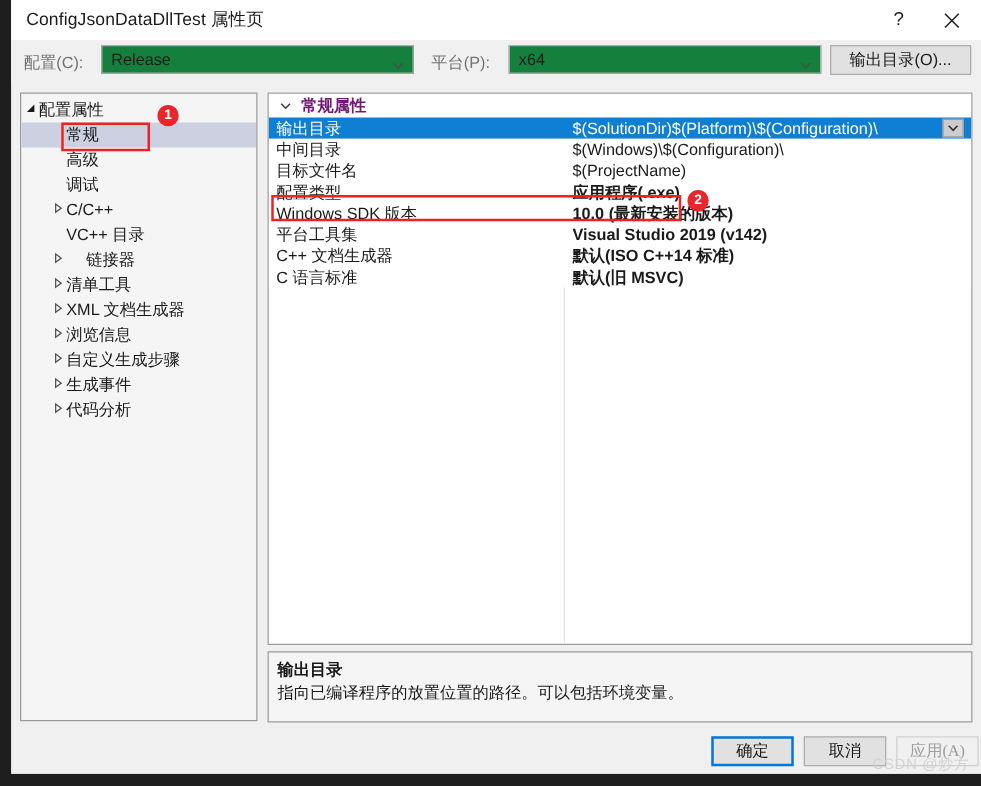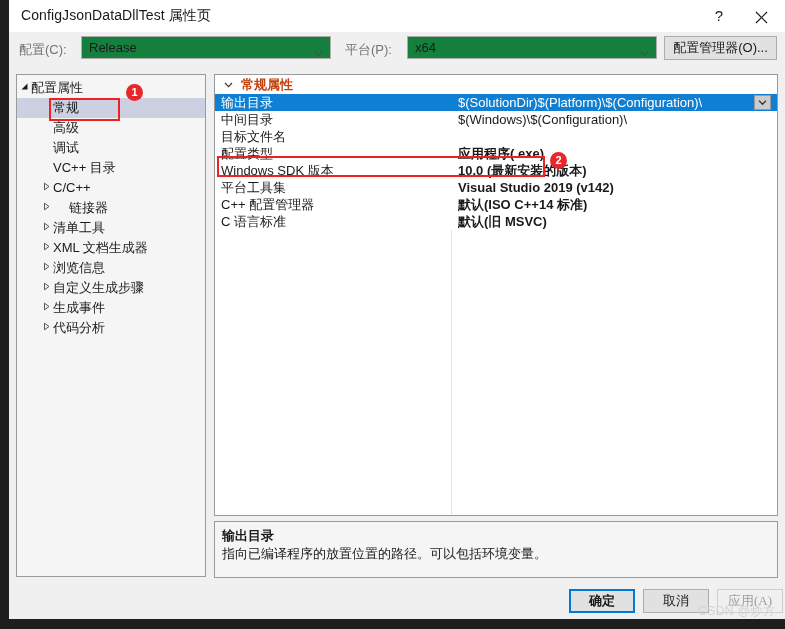--- a/index.html
+++ b/index.html
@@ -103,21 +103,21 @@
   
   .gridpanel {
     position: absolute; left: 205px; top: 74px; width: 564px; height: 442px;
     background: #ffffff;
     border: 1px solid #9a9a9a;
     box-sizing: border-box;
     overflow: hidden;
   }
   .grid-cat {
     position: relative; height: 19px; line-height: 19px;
-    font-size: 13px; font-weight: bold; color: #c2410c;
+    font-size: 13px; font-weight: bold; color: #701a75;
     background: #ffffff;
   }
   .grid-cat .exp {
     position: absolute; left: 6px; top: 0; width: 14px; text-align: center;
     font-size: 9px; color: #3a3a3a;
   }
   .grid-cat .catlbl { position: absolute; left: 26px; top: 0; }
   .grid-row {
     position: relative; height: 17px; line-height: 17px;
     font-size: 13px; color: #1a1a1a;
@@ -156,21 +156,21 @@
     position: absolute; left: 7px; top: 5px;
     font-size: 13px; font-weight: bold; color: #1a1a1a;
   }
   .desc-body {
     position: absolute; left: 7px; top: 24px; right: 6px;
     font-size: 13px; color: #1a1a1a; line-height: 16px;
   }
   
   .btn.ok {
     left: 560px; top: 589px; width: 66px; height: 24px; line-height: 20px;
-    background: #e1e1e1; border: 2px solid #0078d7; font-weight: bold;
+    background: #e1e1e1; border: 2px solid #0078d7;
   }
   .btn.cancel {
     left: 634px; top: 589px; width: 66px; height: 24px; line-height: 22px;
   }
   .btn.apply {
     left: 708px; top: 589px; width: 66px; height: 24px; line-height: 22px;
     background: #f0f0f0; border: 1px solid #cfcfcf; color: #9d9d9d; font-family: Liberation Serif, serif;
   }
   
   .anno-rect {
@@ -228,21 +228,21 @@
       </div>
       <div class="lbl" style="left:336px;">平台(P):</div>
       <div class="combo" style="left:398px; width:250px;">
         <span class="ctext">x64</span>
         <span class="carrow">
           <svg width="9" height="9" viewBox="0 0 9 9">
               <polyline points="1,2.5 4.5,6.5 8,2.5" fill="none" stroke="#4a4a4a" stroke-width="1.1"></polyline>
             </svg>
         </span>
       </div>
-      <div class="btn cfgmgr">配置管理器(O)...</div>
+      <div class="btn cfgmgr">输出目录(O)...</div>
     </div>
 
     <div class="treepanel">
       <div id="tree-list" style="padding-top:3px;">
           <div class="tree-row">
             <span class="tree-exp" style="left: 0px;"><svg width="9" height="9" viewBox="0 0 9 9">
                 <path d="M7.5 1.5 L7.5 7.5 L1.5 7.5 Z" fill="#1a1a1a"></path>
               </svg></span>
             <span class="tree-lbl" style="left: 14px;">配置属性</span>
           </div>
@@ -252,28 +252,28 @@
           </div>
           <div class="tree-row">
             <span class="tree-exp" style="left: 22px;"></span>
             <span class="tree-lbl" style="left: 36px;">高级</span>
           </div>
           <div class="tree-row">
             <span class="tree-exp" style="left: 22px;"></span>
             <span class="tree-lbl" style="left: 36px;">调试</span>
           </div>
           <div class="tree-row">
+            <span class="tree-exp" style="left: 22px;"><svg width="9" height="9" viewBox="0 0 9 9">
+                <path d="M2.5 1.2 L7 4.5 L2.5 7.8 Z" fill="none" stroke="#555" stroke-width="1"></path>
+              </svg></span>
+            <span class="tree-lbl" style="left: 36px;">C/C++</span>
+          </div>
+          <div class="tree-row">
             <span class="tree-exp" style="left: 22px;"></span>
             <span class="tree-lbl" style="left: 36px;">VC++ 目录</span>
-          </div>
-          <div class="tree-row">
-            <span class="tree-exp" style="left: 22px;"><svg width="9" height="9" viewBox="0 0 9 9">
-                <path d="M2.5 1.2 L7 4.5 L2.5 7.8 Z" fill="none" stroke="#555" stroke-width="1"></path>
-              </svg></span>
-            <span class="tree-lbl" style="left: 36px;">C/C++</span>
           </div>
           <div class="tree-row">
             <span class="tree-exp" style="left: 22px;"><svg width="9" height="9" viewBox="0 0 9 9">
                 <path d="M2.5 1.2 L7 4.5 L2.5 7.8 Z" fill="none" stroke="#555" stroke-width="1"></path>
               </svg></span>
             <span class="tree-lbl" style="left: 52px;">链接器</span>
           </div>
           <div class="tree-row">
             <span class="tree-exp" style="left: 22px;"><svg width="9" height="9" viewBox="0 0 9 9">
                 <path d="M2.5 1.2 L7 4.5 L2.5 7.8 Z" fill="none" stroke="#555" stroke-width="1"></path>
@@ -327,35 +327,36 @@
           <div class="grid-row sel">
             <span class="k">输出目录</span>
             <span class="v">$(SolutionDir)$(Platform)\$(Configuration)\</span>
           </div>
           <div class="grid-row">
             <span class="k">中间目录</span>
             <span class="v">$(Windows)\$(Configuration)\</span>
           </div>
           <div class="grid-row">
             <span class="k">目标文件名</span>
+            <span class="v">$(ProjectName)</span>
           </div>
           <div class="grid-row">
             <span class="k">配置类型</span>
             <span class="v bold">应用程序(.exe)</span>
           </div>
           <div class="grid-row">
             <span class="k">Windows SDK 版本</span>
             <span class="v bold">10.0 (最新安装的版本)</span>
           </div>
           <div class="grid-row">
             <span class="k">平台工具集</span>
             <span class="v bold">Visual Studio 2019 (v142)</span>
           </div>
           <div class="grid-row">
-            <span class="k">C++ 配置管理器</span>
+            <span class="k">C++ 文档生成器</span>
             <span class="v bold">默认(ISO C++14 标准)</span>
           </div>
           <div class="grid-row">
             <span class="k">C 语言标准</span>
             <span class="v bold">默认(旧 MSVC)</span>
           </div>
         </div>
       <div class="row-dropdown">
         <svg width="9" height="7" viewBox="0 0 9 7">
             <polyline points="1,1.6 4.5,5.2 8,1.6" fill="none" stroke="#303030" stroke-width="1.3"></polyline>

